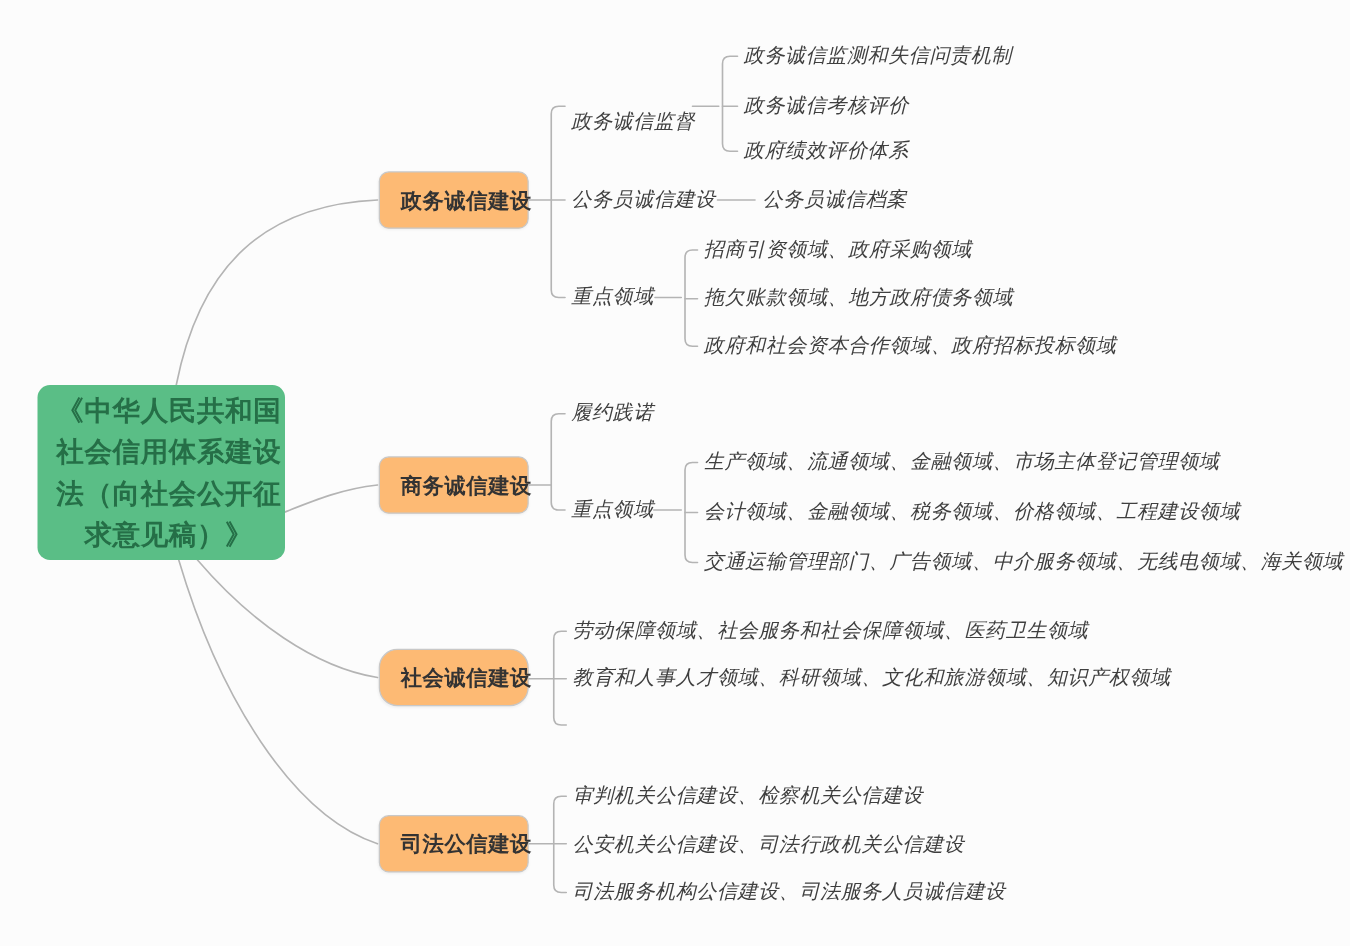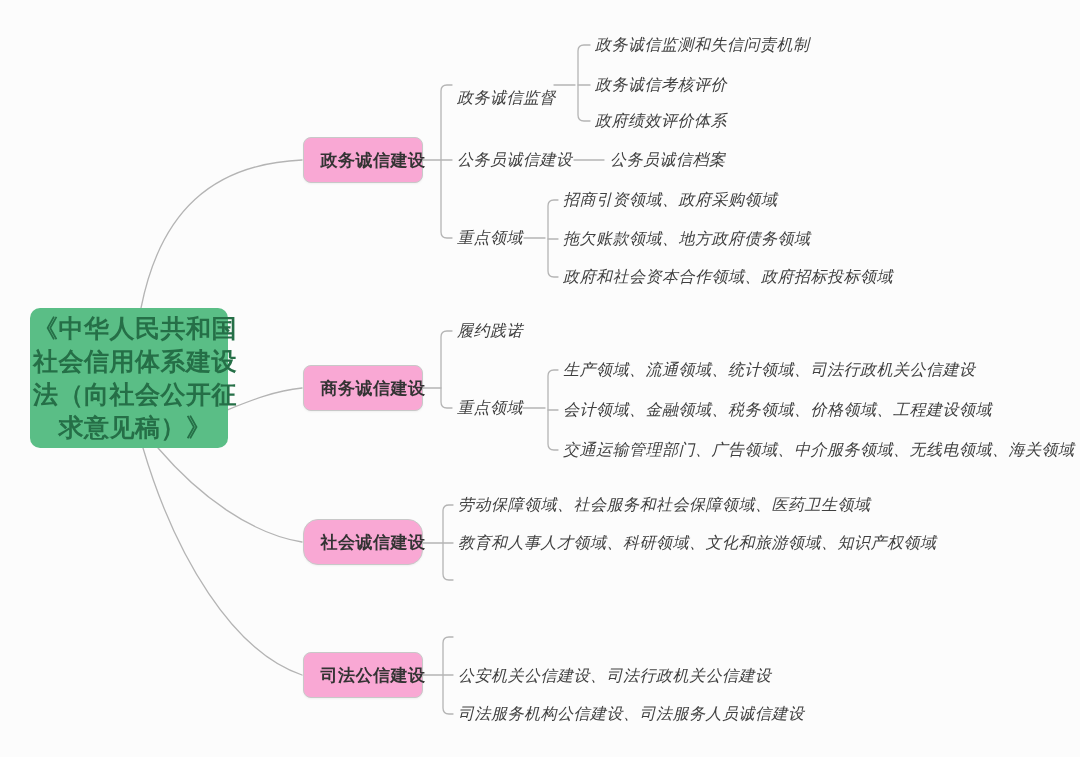--- a/index.html
+++ b/index.html
@@ -22,26 +22,26 @@
   .canvas{position:absolute;inset:0;width:1080px;height:757px;}
   svg.links{position:absolute;left:0;top:0;width:1080px;height:757px;}
   svg.links path{fill:none;stroke:var(--line);stroke-width:1.3;stroke-linecap:round;}
 
   .root-node{
     position:absolute;left:30px;top:308px;width:198px;height:140px;
     background:var(--root-bg);
     border-radius:10px;
     display:flex;align-items:center;justify-content:center;
     color:var(--root-text);
-    font-size:25px;line-height:33px;font-weight:600;
+    font-size:22px;line-height:33px;font-weight:600;
     text-align:center;white-space:pre;letter-spacing:0.5px;padding-left:12px;
   }
   .branch-box{
     position:absolute;width:120px;height:46px;
-    background:#f9a8d4;
+    background:#fdba74;
     border:1px solid var(--box-border);
     border-radius:8px;
     box-shadow:0 1px 2px rgba(0,0,0,0.05);
     display:flex;align-items:center;justify-content:center;
     color:var(--box-text);
     font-size:17px;font-weight:bold;letter-spacing:0.5px;
     white-space:nowrap;
     padding-left:20px;
   }
   .b1{left:303px;top:137px;}
@@ -115,23 +115,24 @@
   <div class="label" style="left:457px;top:160px">公务员诚信建设</div>
   <div class="label" style="left:610px;top:160px">公务员诚信档案</div>
 
   <div class="label" style="left:457px;top:238px">重点领域</div>
   <div class="label" style="left:563px;top:200px">招商引资领域、政府采购领域</div>
   <div class="label" style="left:563px;top:239px">拖欠账款领域、地方政府债务领域</div>
   <div class="label" style="left:563px;top:277px">政府和社会资本合作领域、政府招标投标领域</div>
 
   <div class="label" style="left:457px;top:331px">履约践诺</div>
   <div class="label" style="left:457px;top:408px">重点领域</div>
-  <div class="label" style="left:563px;top:370px">生产领域、流通领域、统计领域、司法行政机关公信建设</div>
+  <div class="label" style="left:563px;top:370px">生产领域、流通领域、金融领域、市场主体登记管理领域</div>
   <div class="label" style="left:563px;top:410px">会计领域、金融领域、税务领域、价格领域、工程建设领域</div>
   <div class="label" style="left:563px;top:450px">交通运输管理部门、广告领域、中介服务领域、无线电领域、海关领域</div>
 
   <div class="label" style="left:458px;top:505px">劳动保障领域、社会服务和社会保障领域、医药卫生领域</div>
   <div class="label" style="left:458px;top:543px">教育和人事人才领域、科研领域、文化和旅游领域、知识产权领域</div>
 
+  <div class="label" style="left:458px;top:637px">审判机关公信建设、检察机关公信建设</div>
   <div class="label" style="left:458px;top:676px">公安机关公信建设、司法行政机关公信建设</div>
   <div class="label" style="left:458px;top:714px">司法服务机构公信建设、司法服务人员诚信建设</div>
 
 </div>
 
 </body></html>

